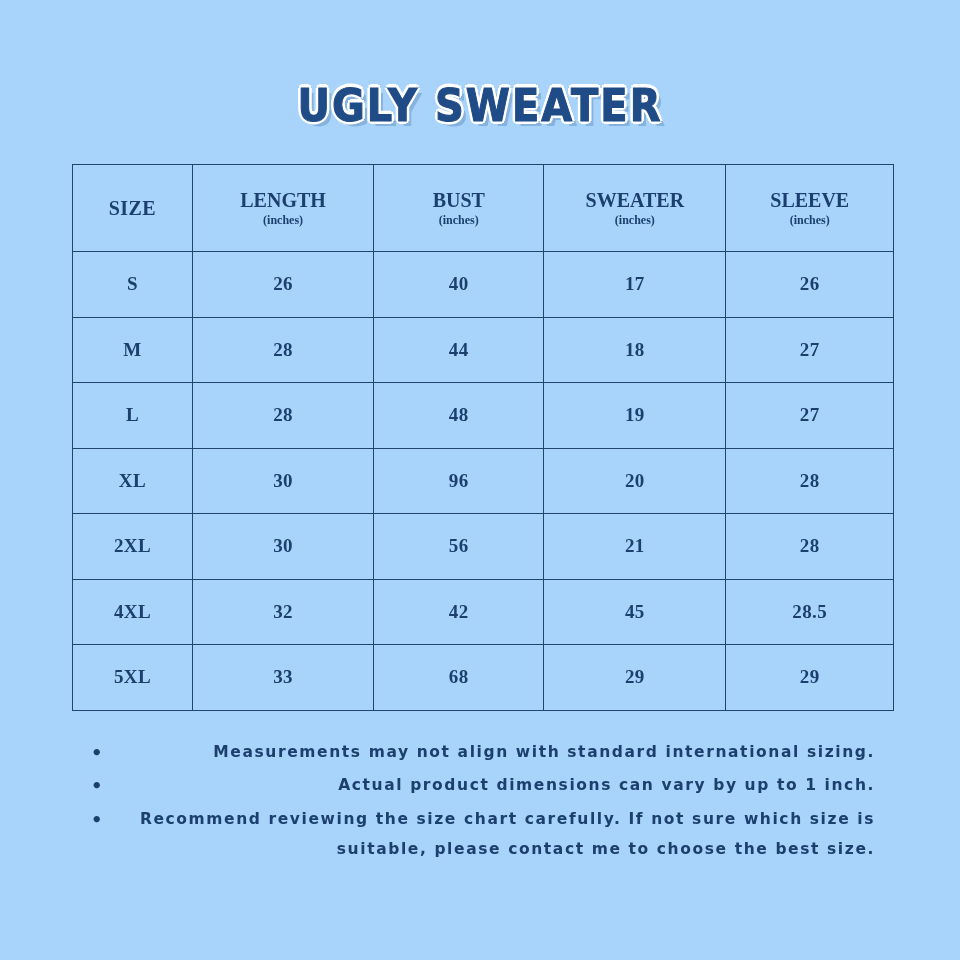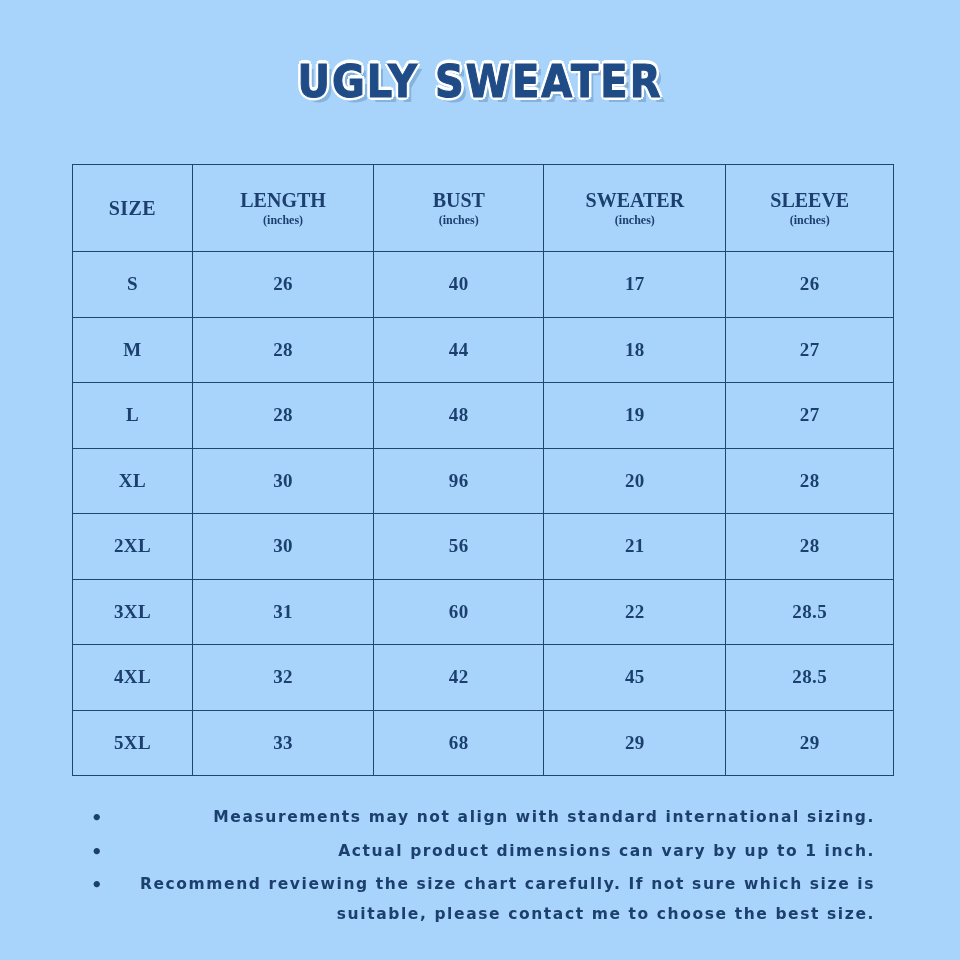--- a/index.html
+++ b/index.html
@@ -17,21 +17,21 @@
   .page {
     position: relative;
     width: 960px;
     height: 960px;
     box-sizing: border-box;
   }
 
   
   .title-wrap {
     text-align: center;
-    padding-top: 58px;
+    padding-top: 82px;
   }
   .title {
     display: inline-block;
     font-family: "DejaVu Sans", sans-serif;
     font-weight: 700;
     font-size: 40px;
     letter-spacing: 2px;
     color: #1f4b86;
     -webkit-text-stroke: 1px #1f4b86;
     text-shadow:
@@ -42,21 +42,21 @@
        2px 2px 0 #ffffff,
       -2px 2px 0 #ffffff,
        2px -2px 0 #ffffff,
       -2px -2px 0 #ffffff,
        5px 5px 0 rgba(31,75,134,0.25);
     transform: scaleY(1.12);
   }
 
   
   .table-wrap {
-    margin: 60px auto 0 auto;
+    margin: 36px auto 0 auto;
     width: 822px;
     padding-left: 6px;
   }
   table.size-chart {
     width: 100%;
     border-collapse: collapse;
     table-layout: fixed;
   }
   table.size-chart th,
   table.size-chart td {
@@ -190,27 +190,20 @@
           <td>96</td>
           <td>20</td>
           <td>28</td>
         </tr>
         <tr>
           <td>2XL</td>
           <td>30</td>
           <td>56</td>
           <td>21</td>
           <td>28</td>
-        </tr>
-        <tr>
-          <td>3XL</td>
-          <td>31</td>
-          <td>60</td>
-          <td>22</td>
-          <td>28.5</td>
         </tr>
         <tr>
           <td>4XL</td>
           <td>32</td>
           <td>42</td>
           <td>45</td>
           <td>28.5</td>
         </tr>
         <tr>
           <td>5XL</td>

